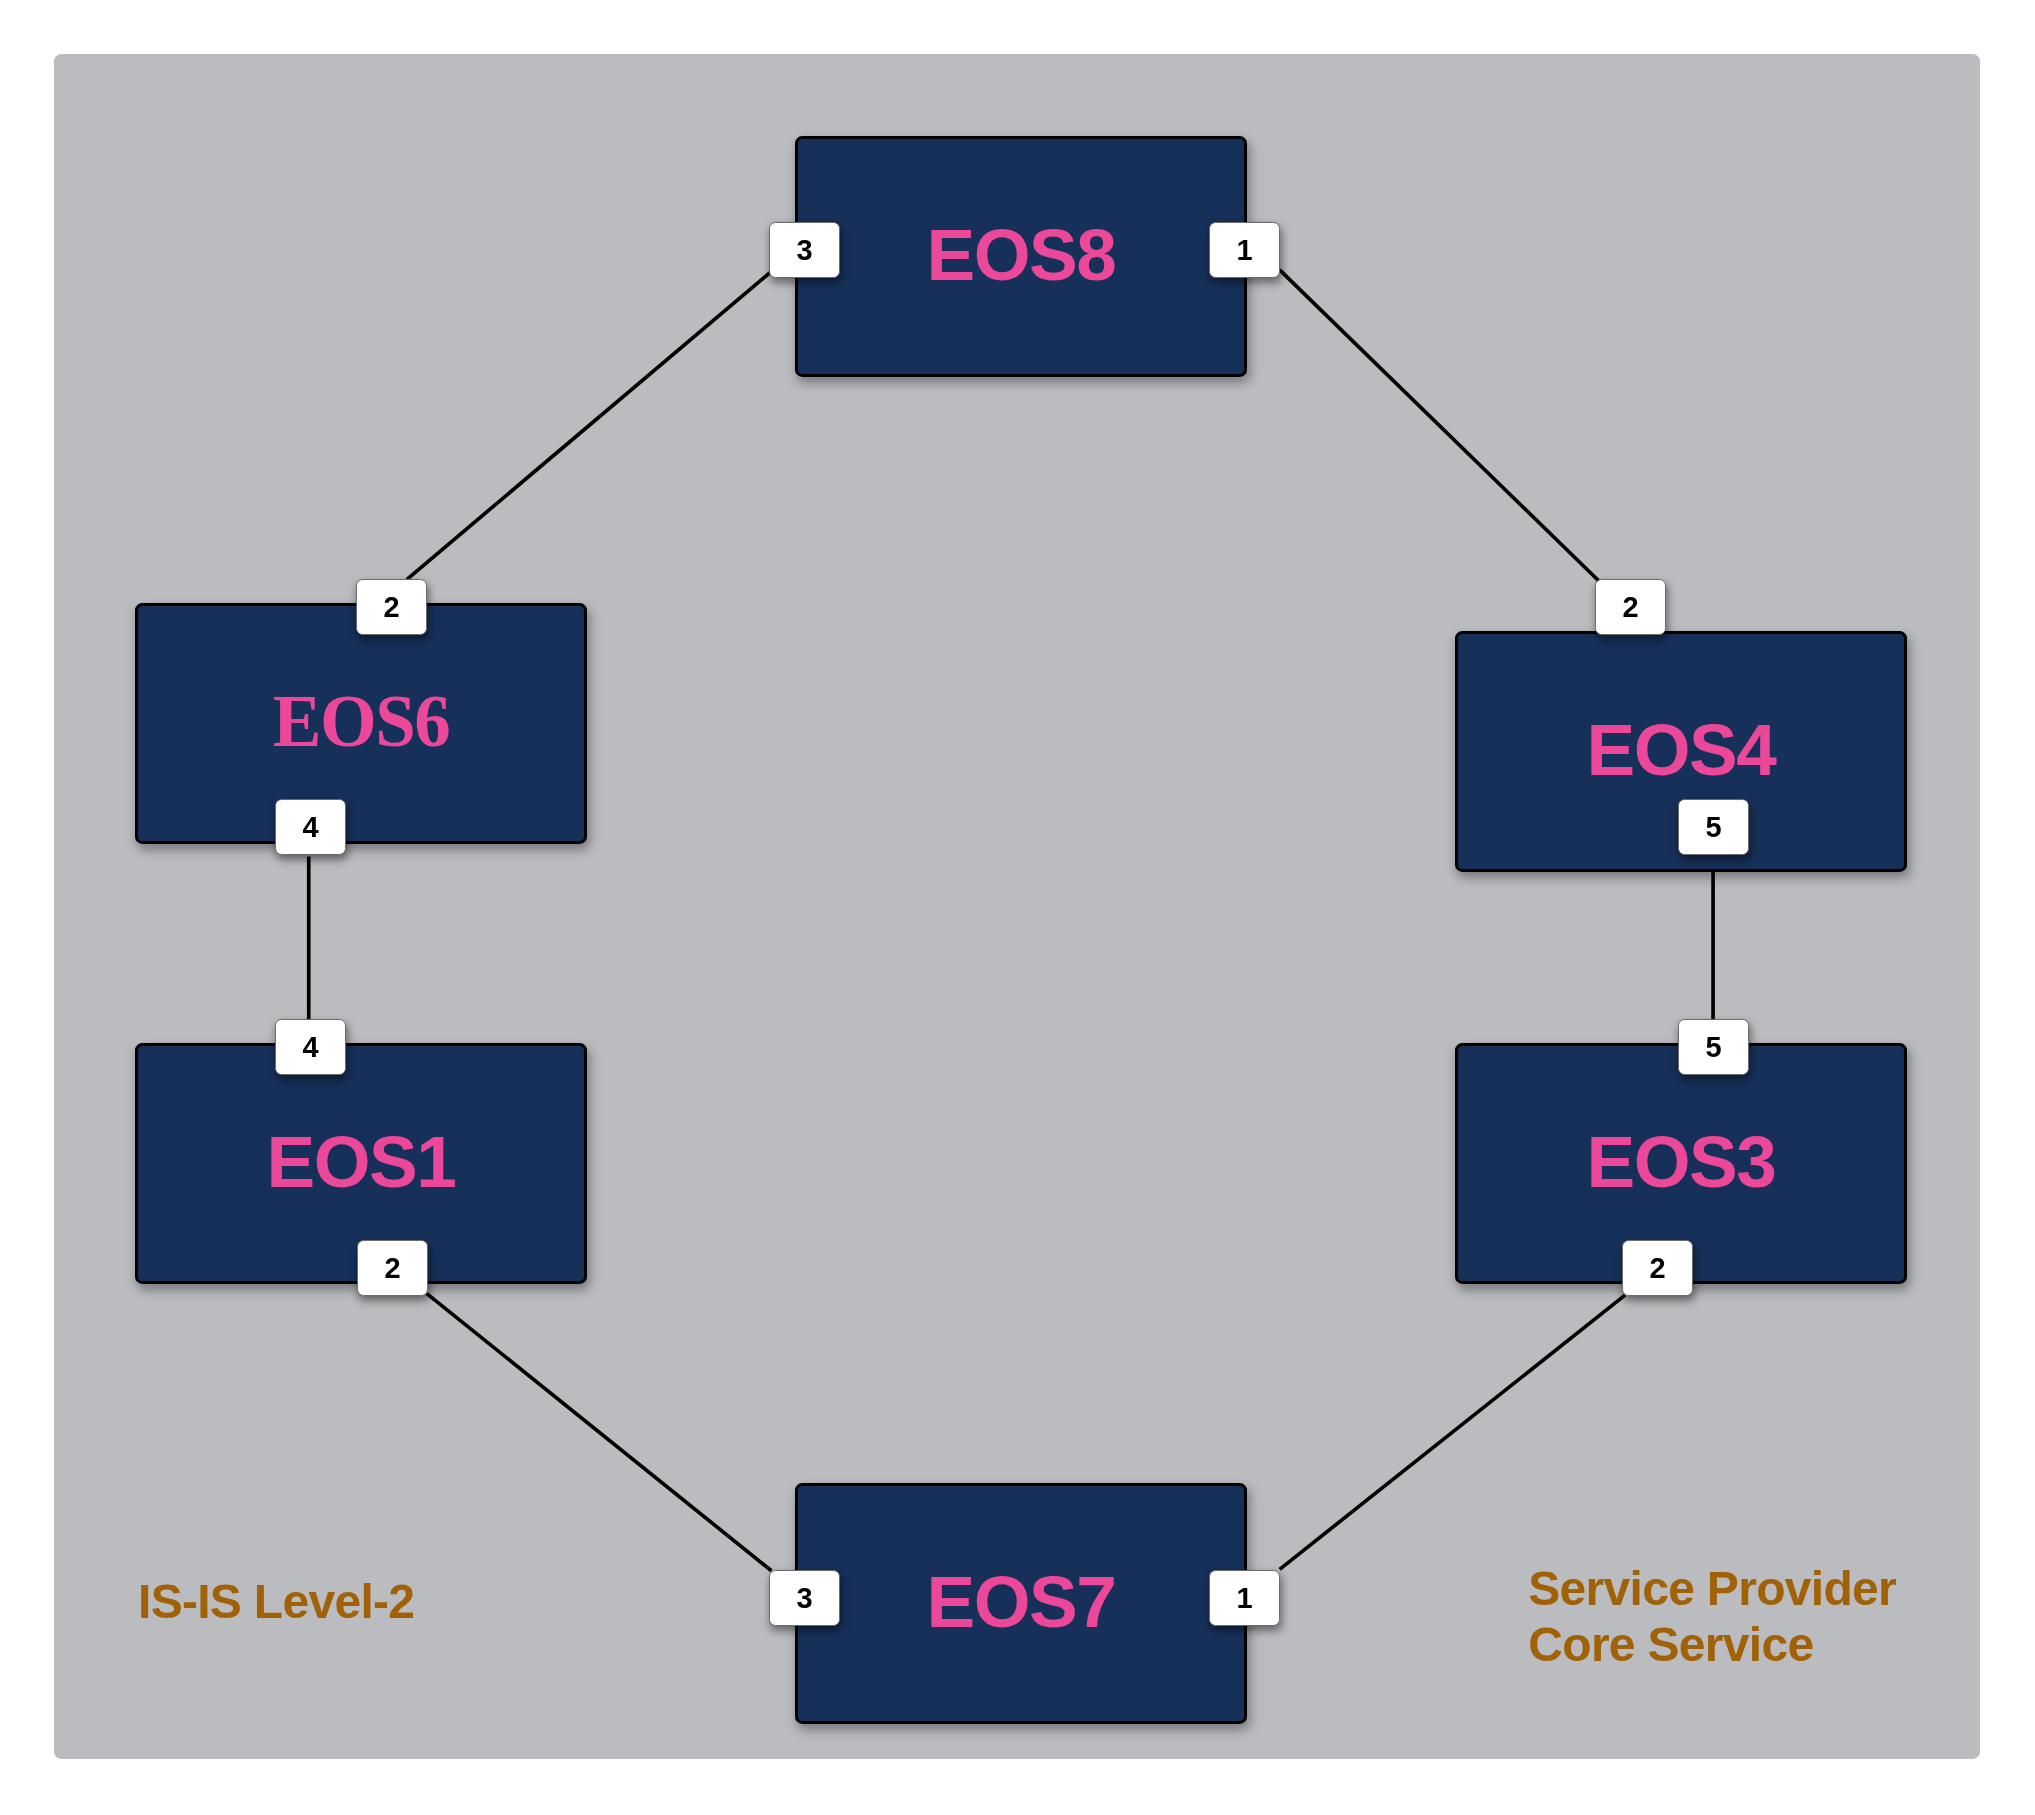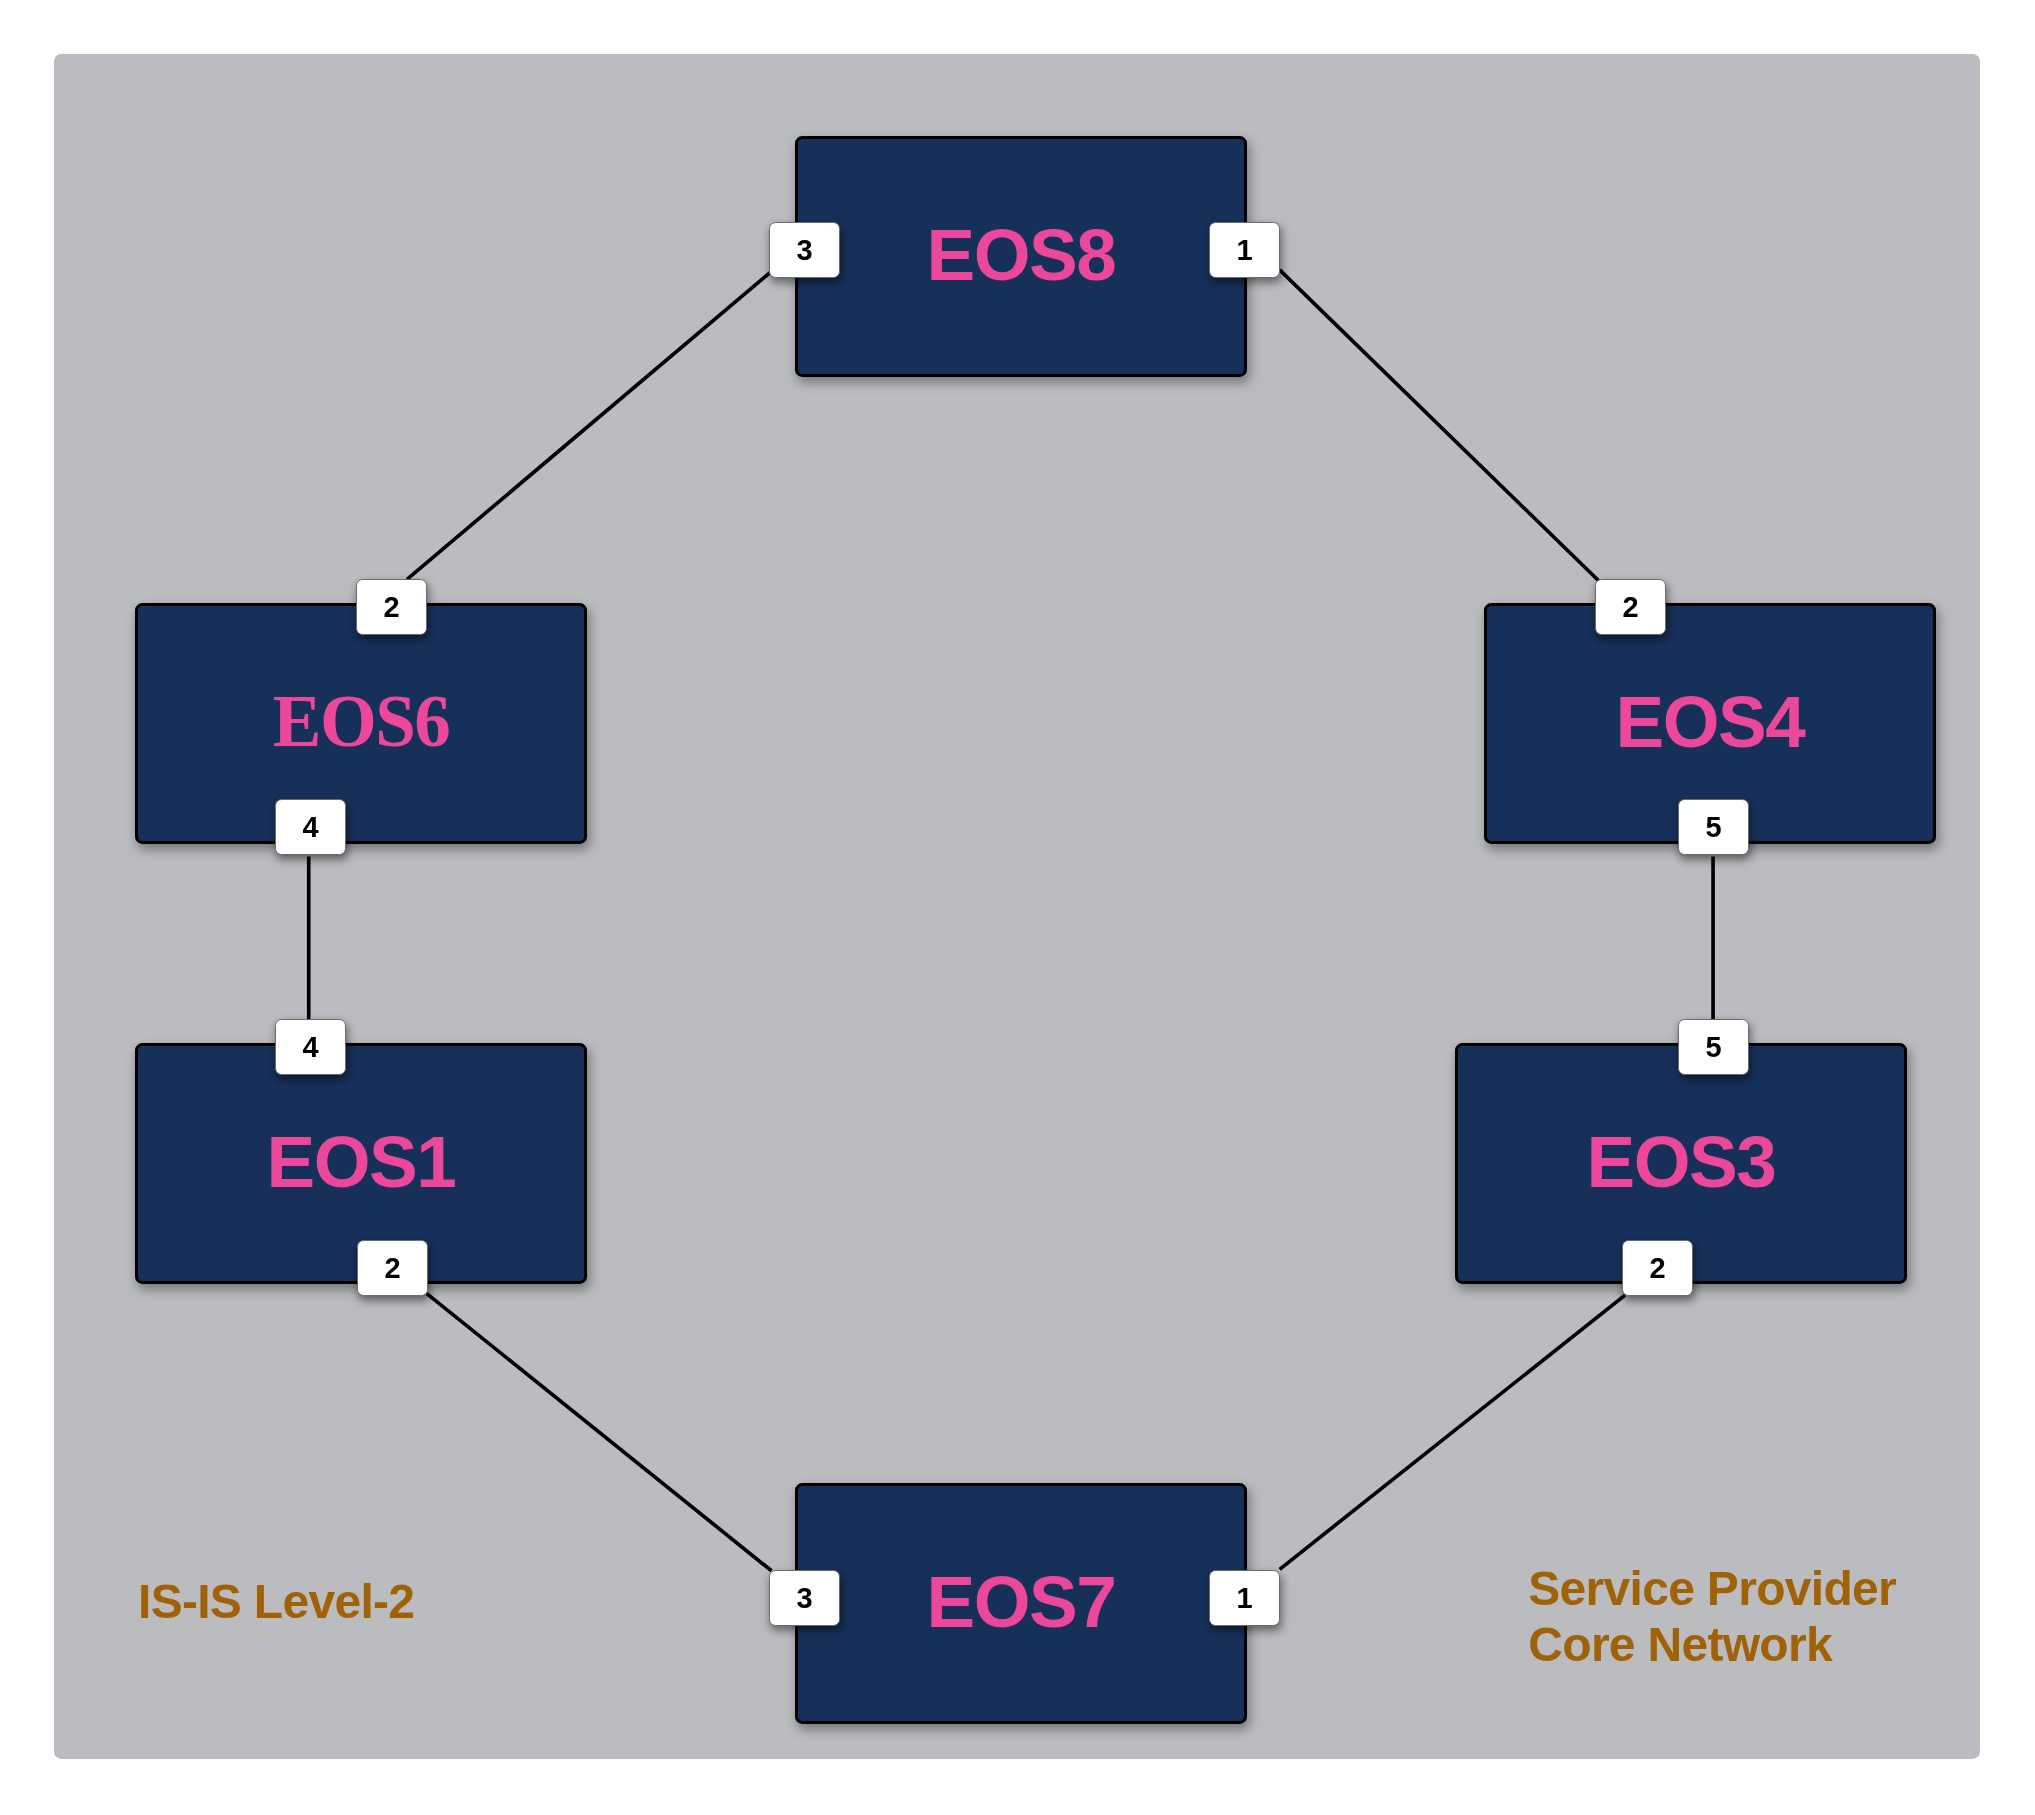--- a/index.html
+++ b/index.html
@@ -43,21 +43,21 @@
 </div>
 <div class="port" style="left:769px; top:222px;">3</div>
 <div class="port" style="left:1209px; top:222px;">1</div>
 
 <div class="node" style="left: 135px; top: 603px; background: rgb(23, 48, 90); font-family: Liberation Serif, serif;">
   <div class="node-label" style="top:79px;">EOS6</div>
 </div>
 <div class="port" style="left:356px; top:579px;">2</div>
 <div class="port" style="left:275px; top:799px;">4</div>
 
-<div class="node" style="left: 1455px; top: 603px; background: rgb(23, 48, 90); margin-left: 29px;">
+<div class="node" style="left: 1455px; top: 631px; background: rgb(23, 48, 90);">
   <div class="node-label" style="top:79px;">EOS4</div>
 </div>
 <div class="port" style="left:1595px; top:579px;">2</div>
 <div class="port" style="left:1678px; top:799px;">5</div>
 
 <div class="node" style="left: 135px; top: 1043px; background: rgb(23, 48, 90);">
   <div class="node-label" style="top:79px;">EOS1</div>
 </div>
 <div class="port" style="left:275px; top:1019px;">4</div>
 <div class="port" style="left:357px; top:1240px;">2</div>
@@ -72,15 +72,15 @@
   <div class="node-label" style="top:79px;">EOS7</div>
 </div>
 <div class="port" style="left:769px; top:1570px;">3</div>
 <div class="port" style="left:1209px; top:1570px;">1</div>
 
 <div class="caption left">
   <div>IS-IS Level-2</div>
 </div>
 <div class="caption right">
   <div>Service Provider</div>
-  <div>Core Network</div>
+  <div>Core Service</div>
 </div>
 
 
 </body></html>

